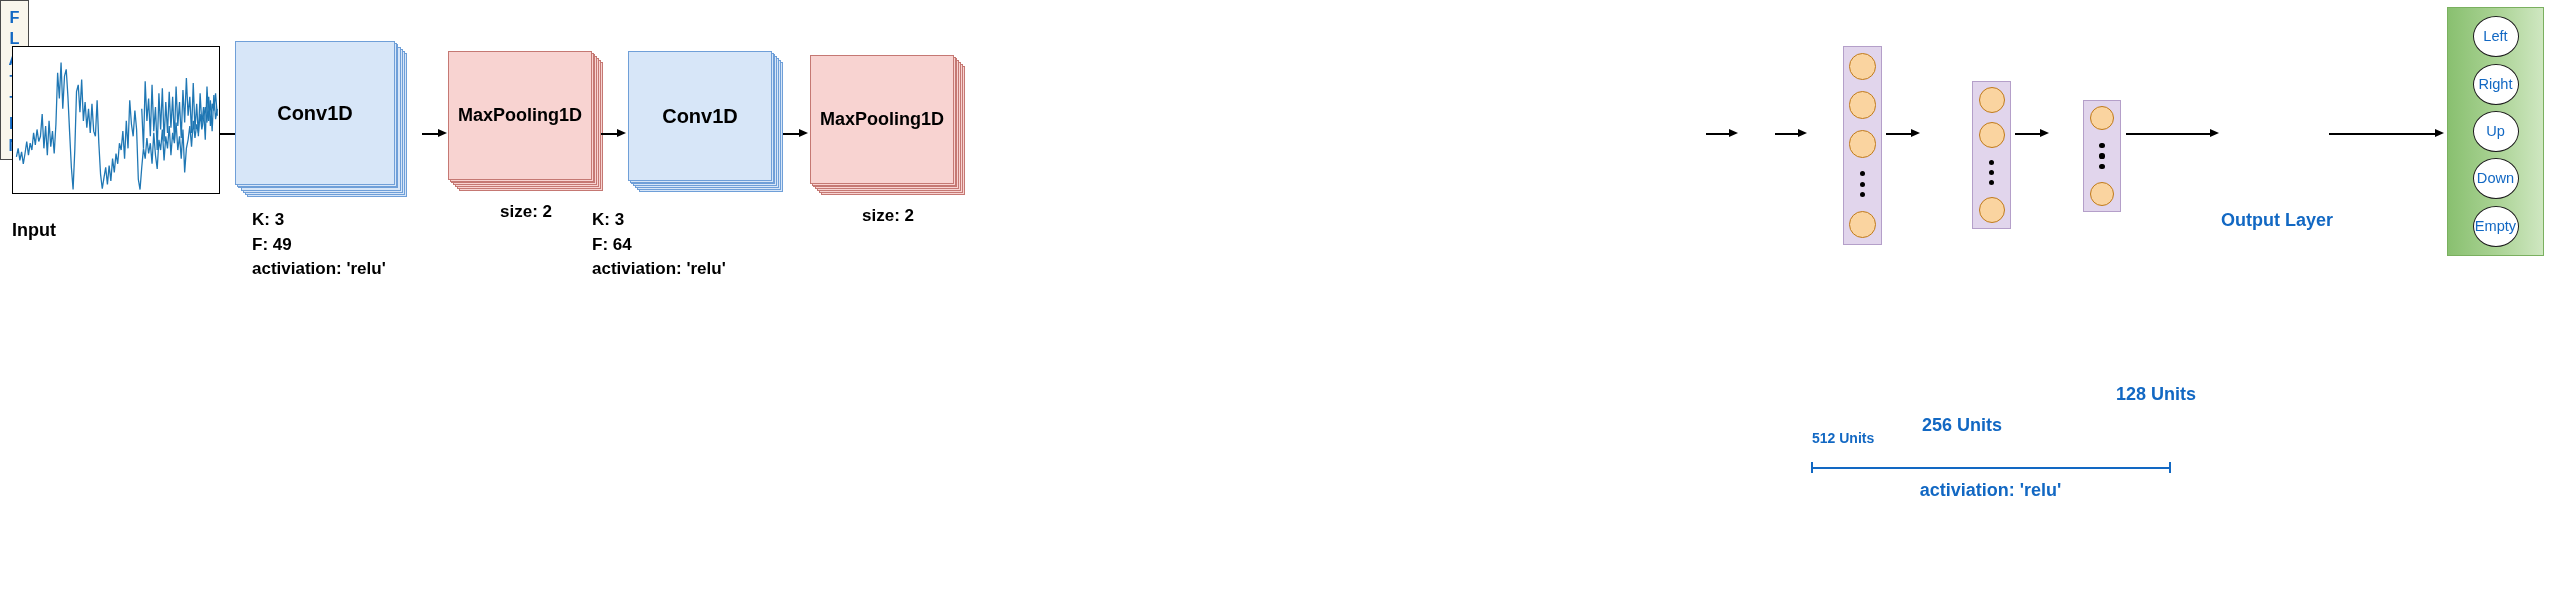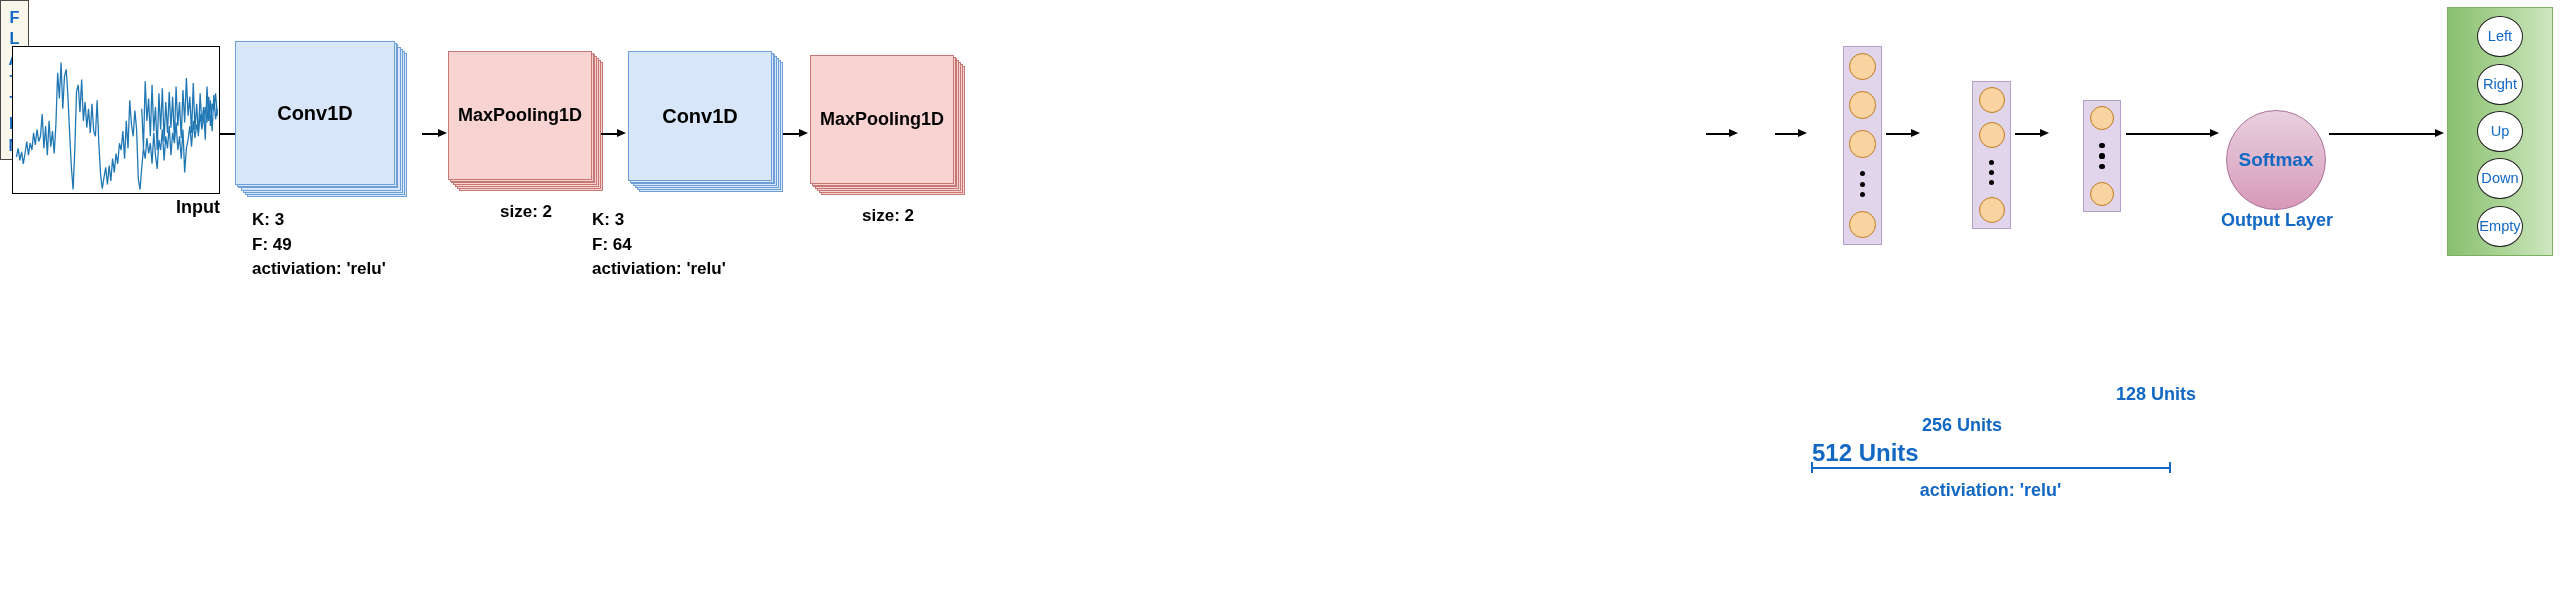--- a/index.html
+++ b/index.html
@@ -39,23 +39,23 @@
     width: 208px;
     height: 148px;
     border: 1.7px solid #000000;
     background: #ffffff;
     box-sizing: border-box;
     position: relative;
     overflow: hidden;
   }
   #input-plot svg { display: block; width: 100%; height: 100%; }
   #input-caption {
-    text-align: right;
+    text-align: left;
     width: 208px;
-    margin-top: 3px;
+    margin-top: 26px;
     font-size: 18px;
   }
 
   
   .stack {
     position: absolute;
   }
   .stack .sheet {
     position: absolute;
     box-sizing: border-box;
@@ -177,21 +177,21 @@
     width: 160px;
     text-align: center;
     font-size: 18px;
   }
 
   
   #output-layer {
     position: absolute;
     left: 2447px;
     top: 6.9px;
-    width: 106px;
+    width: 97px;
     height: 249px;
     background: linear-gradient(90deg, #89c070 0%, #a9d293 50%, #cfe7c1 100%);
     border: 0.9px solid #7ab05f;
     box-sizing: border-box;
     display: flex;
     flex-direction: column;
     align-items: center;
     justify-content: space-around;
     padding: 5.1px 0;
   }
@@ -379,21 +379,21 @@
     <div class="neuron" style="width:27.5px;height:27.5px;"></div>
     <div class="neuron" style="width:27.5px;height:27.5px;"></div>
     <div class="neuron" style="width:27.5px;height:27.5px;"></div>
     <div class="vdots">
         <span></span>
         <span></span>
         <span></span>
       </div>
     <div class="neuron" style="width:27.5px;height:27.5px;"></div>
   </div>
-  <div class="blue-label" style="position:absolute; left:1812px; top:439px; font-size:24px;">512 Units</div>
+  <div class="blue-label" style="position:absolute; left:1812px; top:430px; font-size:14px;">512 Units</div>
 
   <div class="arrow" style="left:1886px; top:129px; width:36px;">
     <div class="shaft" style="width:26.6px;"></div>
       <div class="head" style="left:25px;"></div>
   </div>
 
   <div class="dense" id="dense-256" style="left:1972px; top:81px; width:39px; height:148px;">
     <div class="neuron" style="width:26px;height:26px;"></div>
     <div class="neuron" style="width:26px;height:26px;"></div>
     <div class="vdots">
@@ -419,23 +419,20 @@
       </div>
     <div class="neuron" style="width:24px;height:24px;"></div>
   </div>
   <div class="blue-label" style="position:absolute; left:2116px; top:384px; font-size:18px;">128 Units</div>
 
   <div class="arrow" style="left:2126px; top:129px; width:94px;">
     <div class="shaft" style="width:86px;"></div>
       <div class="head" style="left:84px;"></div>
   </div>
 
-  <div id="softmax-circle">
-    <span>Softmax</span>
-  </div>
   <div id="softmax-caption" class="blue-label">Output Layer</div>
 
   <div class="arrow" style="left:2329px; top:129px; width:117px;">
     <div class="shaft" style="width:108px;"></div>
       <div class="head" style="left:106px;"></div>
   </div>
 
   <div id="output-layer">
     <div class="out-node">
       <span>Left</span>

